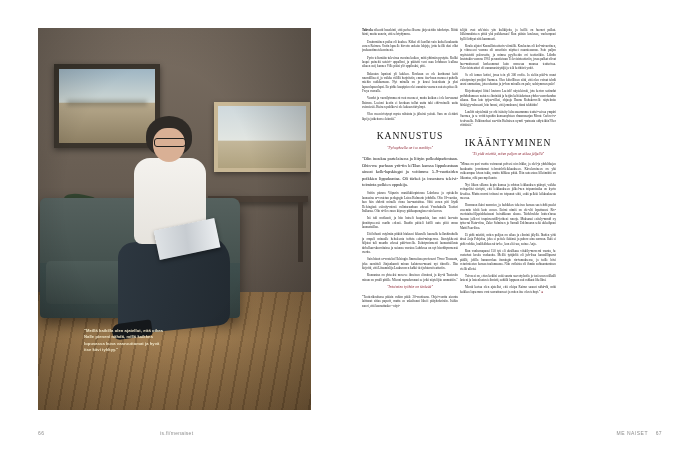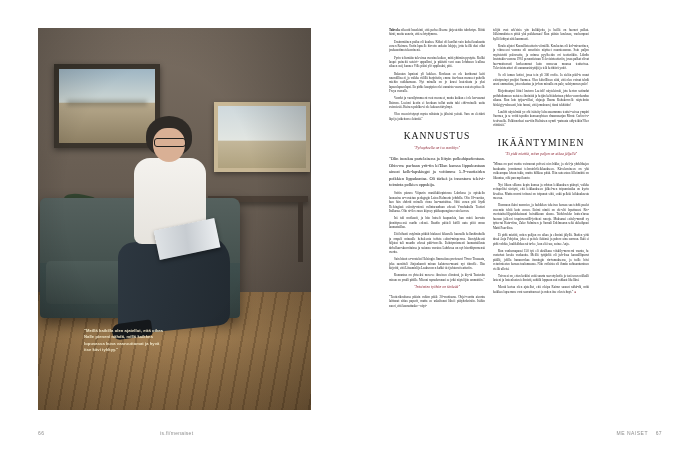--- a/index.html
+++ b/index.html
@@ -206,23 +206,22 @@
   .page-right {
     position: relative;
     width: 348px;
     height: 450px;
     background: #ffffff;
     padding: 28px 34px 0 14px;
     box-sizing: border-box;
   }
   .cols {
     display: flex;
-    gap: 8px;
+    gap: 2px;
     height: 386px;
-    margin-left: 27px;
   }
   .col {
     width: 96px;
     font-size: 3.15px;
     line-height: 1.42;
     text-align: justify;
     color: #1c1c1c;
     overflow: hidden;
   }
   .col p {

